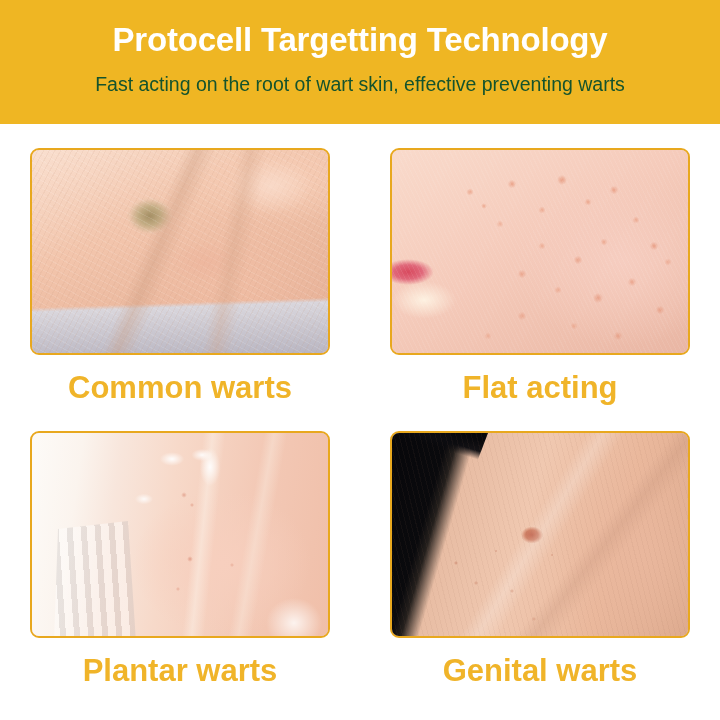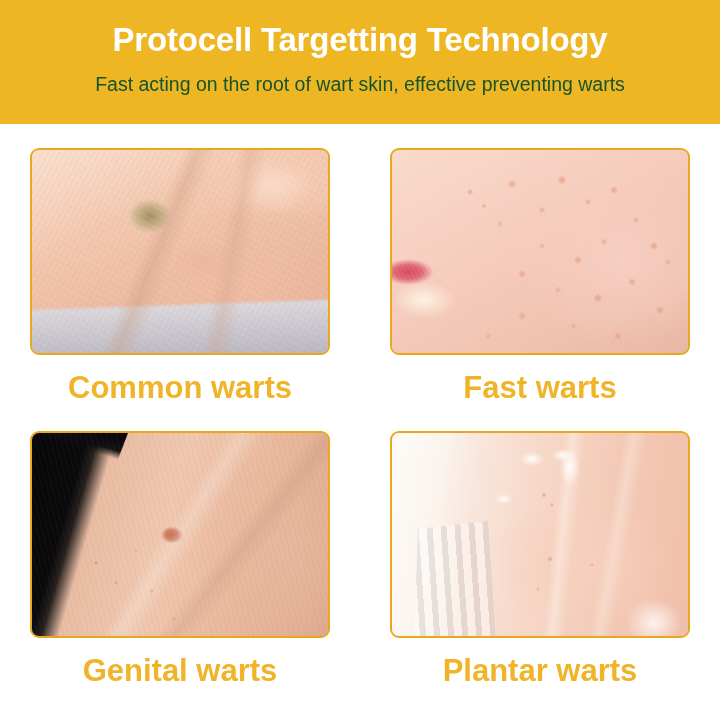--- a/index.html
+++ b/index.html
@@ -251,31 +251,31 @@
       <div class="photo-card">
         <div class="photo-inner p1"></div>
       </div>
       <div class="card-label">Common warts</div>
     </div>
 
     <div class="cell">
       <div class="photo-card">
         <div class="photo-inner p2"></div>
       </div>
-      <div class="card-label">Fast warts</div>
+      <div class="card-label">Flat acting</div>
+    </div>
+
+    <div class="cell">
+      <div class="photo-card">
+        <div class="photo-inner p4"></div>
+      </div>
+      <div class="card-label">Plantar warts</div>
     </div>
 
     <div class="cell">
       <div class="photo-card">
         <div class="photo-inner p3"></div>
       </div>
       <div class="card-label">Genital warts</div>
-    </div>
-
-    <div class="cell">
-      <div class="photo-card">
-        <div class="photo-inner p4"></div>
-      </div>
-      <div class="card-label">Plantar warts</div>
     </div>
 
   </div>
 </div>
 
 </body></html>

